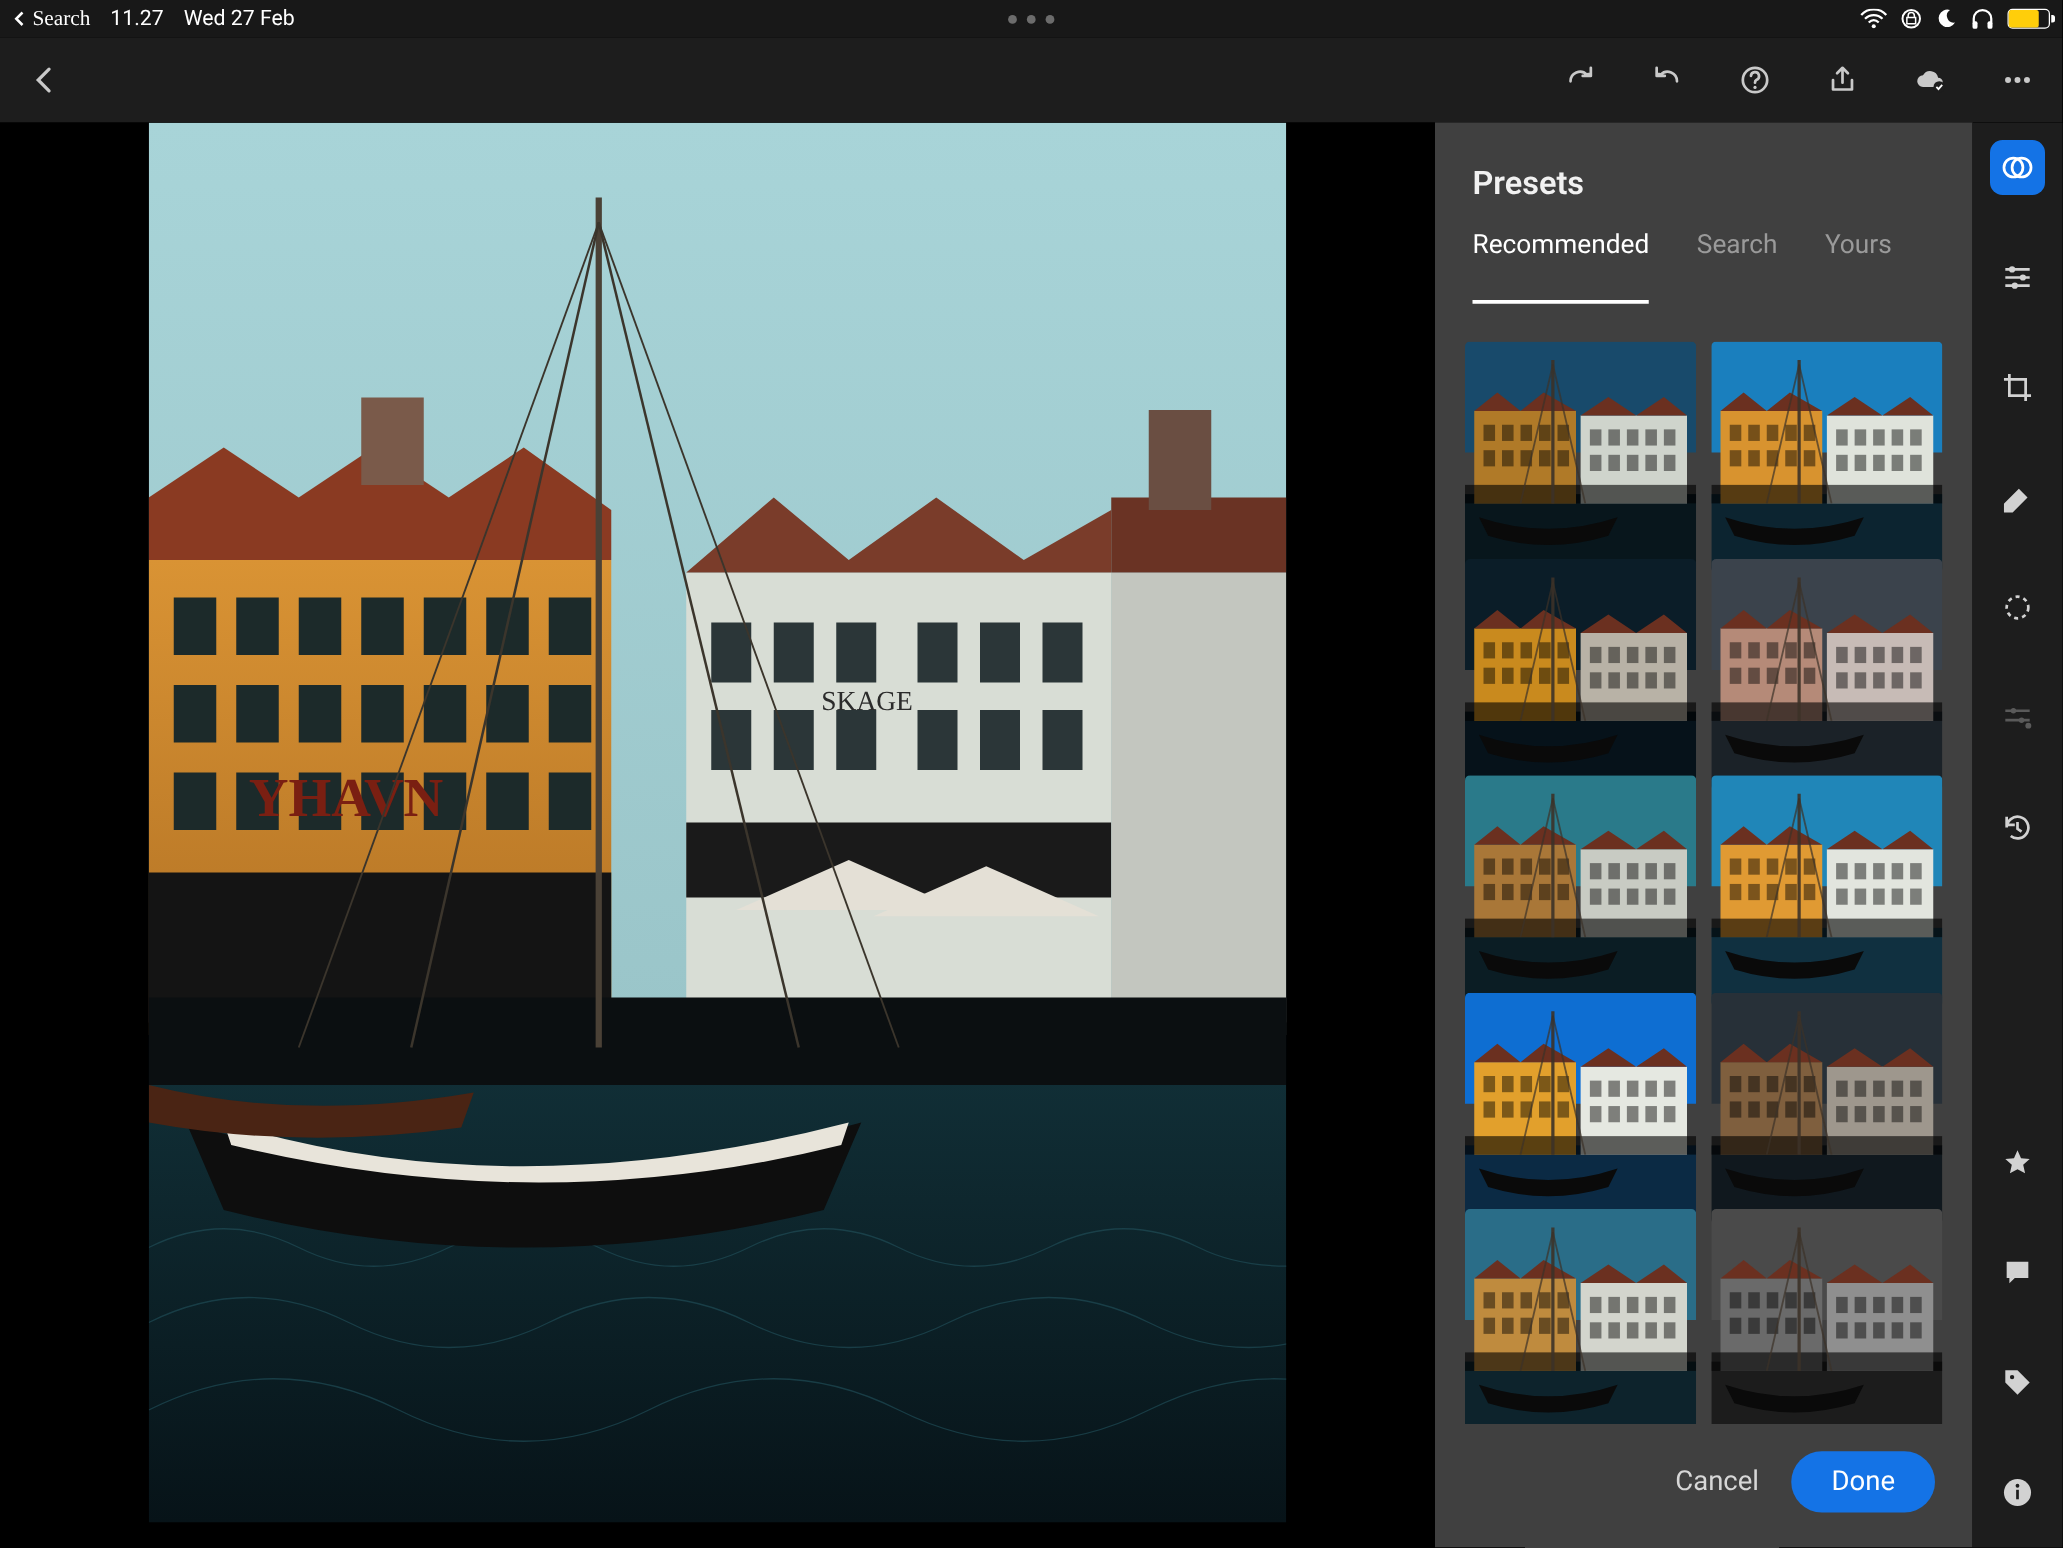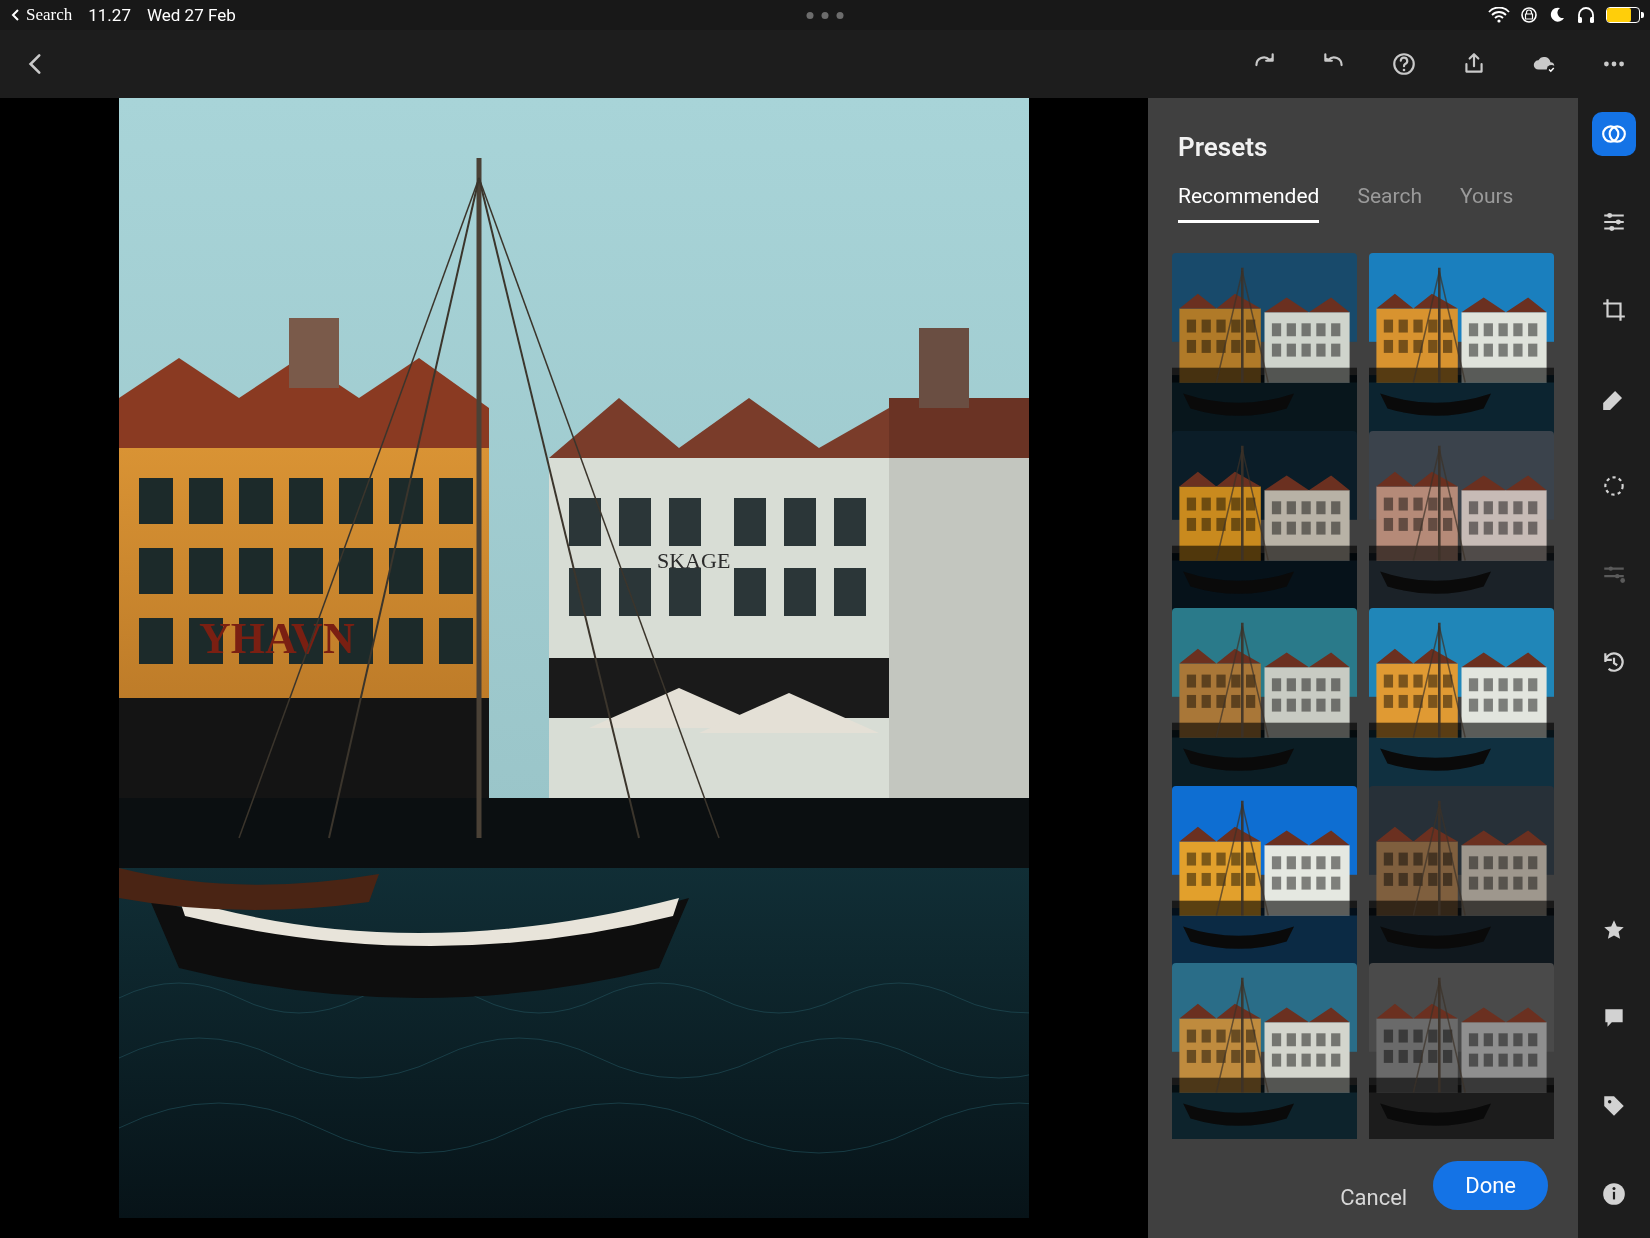--- a/index.html
+++ b/index.html
@@ -26,26 +26,26 @@
   .main { display: flex; height: calc(1238px - 30px - 68px); }
   .viewer { flex: 1; background: #000; display: flex; align-items: flex-start; justify-content: center; overflow:hidden; }
 
   
   .preview-svg { width: 910px; height: 1120px; }
 
   
   .sidebar { width: 430px; background: #404040; display: flex; flex-direction: column; }
   .panel-title { font-size: 26px; font-weight: 600; padding: 34px 30px 22px 30px; color:#f1f1f1; }
   .tabs { display: flex; gap: 38px; padding: 0 30px; font-size: 21px; color: #9a9a9a; }
-  .tab { padding-bottom: 12px; cursor: pointer; }
+  .tab { padding-bottom: 32px; cursor: pointer; }
   .tab.active { color: #fff; border-bottom: 3px solid #fff; }
   .thumbs { flex: 1; overflow-y: auto; padding: 30px 24px 10px 24px; display: grid; grid-template-columns: 1fr 1fr; gap: 12px; }
   .thumb { width: 100%; aspect-ratio: 1/1; border-radius: 4px; overflow: hidden; cursor:pointer; }
   .thumb svg { width:100%; height:100%; display:block; }
-  .sidebar-actions { display: flex; justify-content: flex-end; align-items: flex-end; gap: 26px; padding: 22px 30px 28px 30px; margin-left: 35px; }
+  .sidebar-actions { display: flex; justify-content: flex-end; align-items: center; gap: 26px; padding: 22px 30px 28px 30px; margin-left: 35px; }
   .cancel-btn { font-size: 22px; color: #d7d7d7; cursor:pointer; }
   .done-btn { font-size: 22px; color: #fff; background: #1473e6; padding: 12px 32px; border-radius: 28px; cursor:pointer; }
 
   
   .tool-rail { width: 72px; background: #1d1d1d; display: flex; flex-direction: column; align-items: center; padding-top: 14px; gap: 44px; }
   .tool-rail .spacer { flex:1; }
   .tool-btn { width: 44px; height: 44px; display:flex; align-items:center; justify-content:center; border-radius: 10px; cursor:pointer; color:#d2d2d2; }
   .tool-btn.active { background:#1473e6; color:#fff; }
   .tool-btn svg { width:26px; height:26px; }
   .tool-btn.dim { color:#5a5a5a; }

